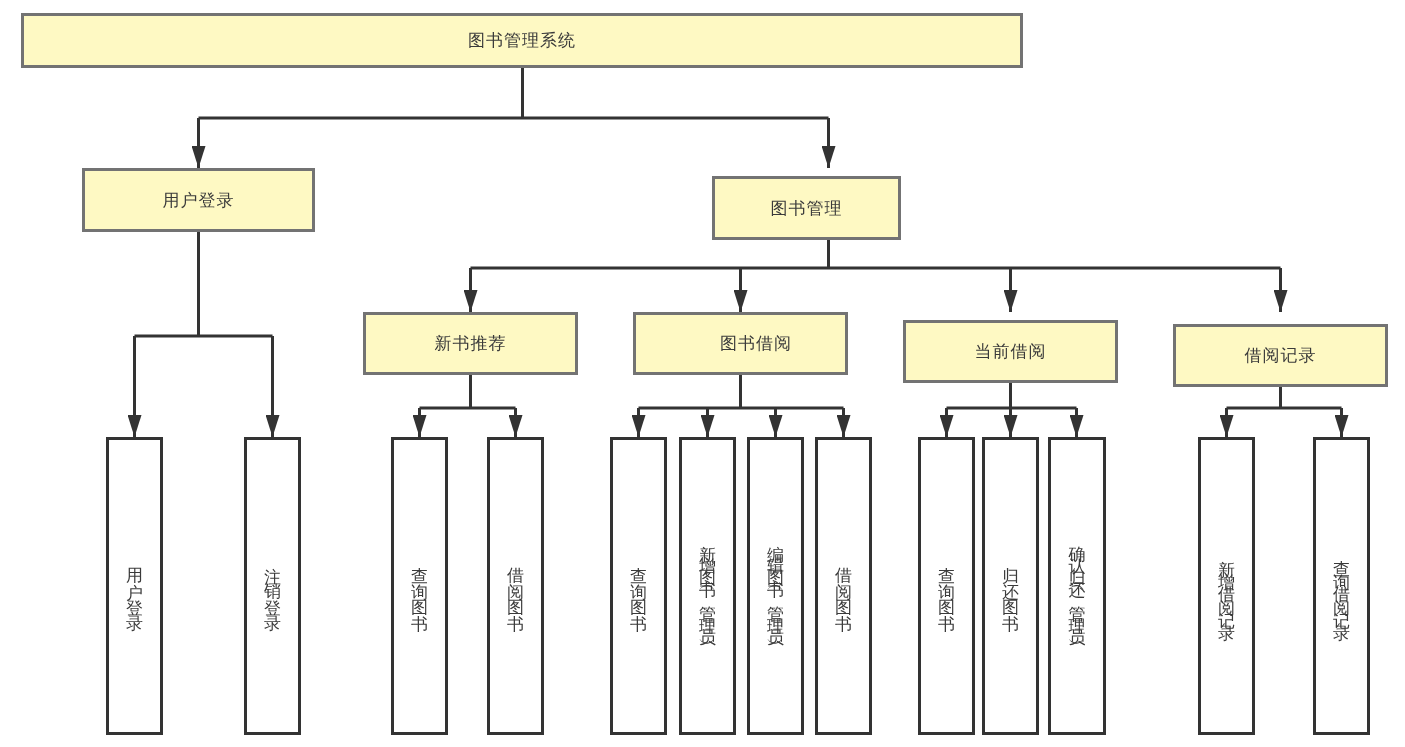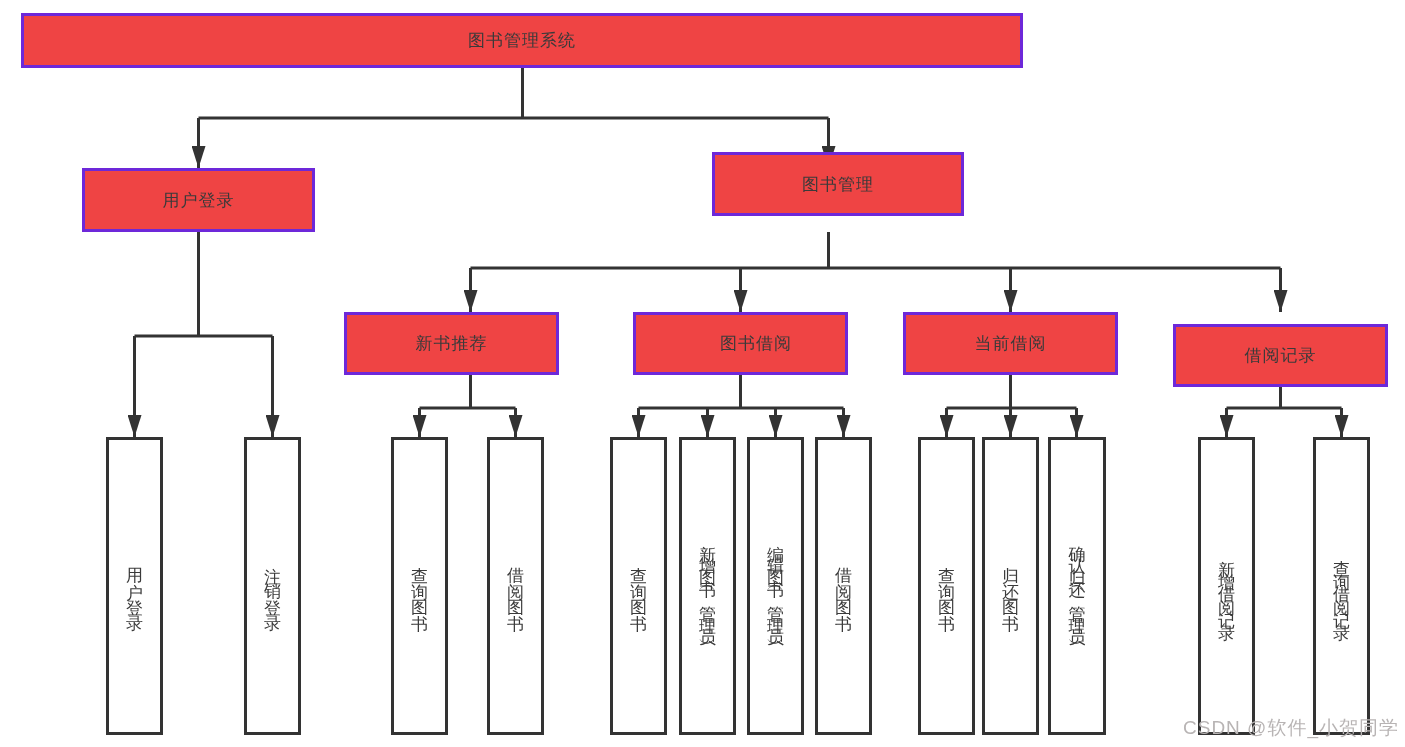--- a/index.html
+++ b/index.html
@@ -13,37 +13,37 @@
   }
   .connector-svg {
     position: absolute;
     left: 0; top: 0;
     width: 1405px; height: 747px;
     pointer-events: none;
   }
   .hbox {
     position: absolute;
     box-sizing: border-box;
-    background: #ef4444;
-    border: 3px solid #6d28d9;
+    background: #fef9c3;
+    border: 3px solid #737373;
     display: flex;
     align-items: center;
     justify-content: center;
     font-size: 17px;
     letter-spacing: 1px;
     color: #3a3a3a;
     white-space: nowrap;
   }
   .root-box   { left: 21px;  top: 13px;  width: 1002px; height: 55px; }
   .l2-a       { left: 82px;  top: 168px; width: 233px;  height: 64px; }
-  .l2-b       { left: 712px; top: 152px; width: 252px;  height: 64px; }
+  .l2-b       { left: 712px; top: 176px; width: 189px;  height: 64px; }
   .l3         { top: 312px; width: 215px; height: 63px; }
-  .l3-1 { left: 344px; }
+  .l3-1 { left: 363px; }
   .l3-2 { left: 633px; padding-left: 31px; }
-  .l3-3 { left: 903px; }
+  .l3-3 { left: 903px; margin-top: 8px; }
   .l3-4 { left: 1173px; margin-top: 12px; }
   .leaf {
     position: absolute;
     top: 437px;
     width: 57px;
     height: 298px;
     box-sizing: border-box;
     background: #ffffff;
     border: 3px solid #333333;
     display: flex;
@@ -171,15 +171,14 @@
     <span>确认归还（管理员）</span>
   </div>
 
   <div class="leaf med lf-12">
     <span>新增借阅记录</span>
   </div>
   <div class="leaf med lf-13">
     <span>查询借阅记录</span>
   </div>
 
-  <div class="watermark">CSDN @软件_小贺同学</div>
 
 </div>
 
 </body></html>

